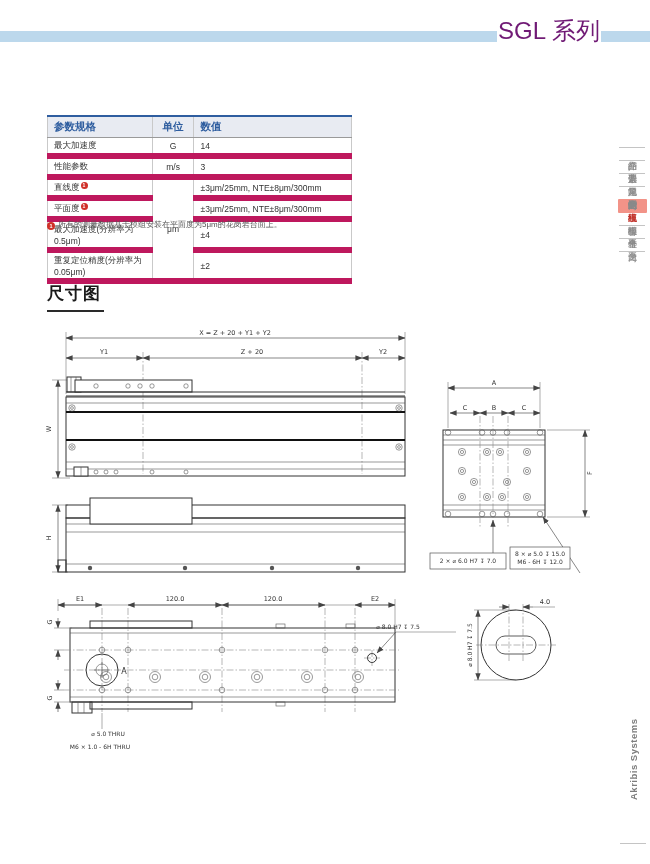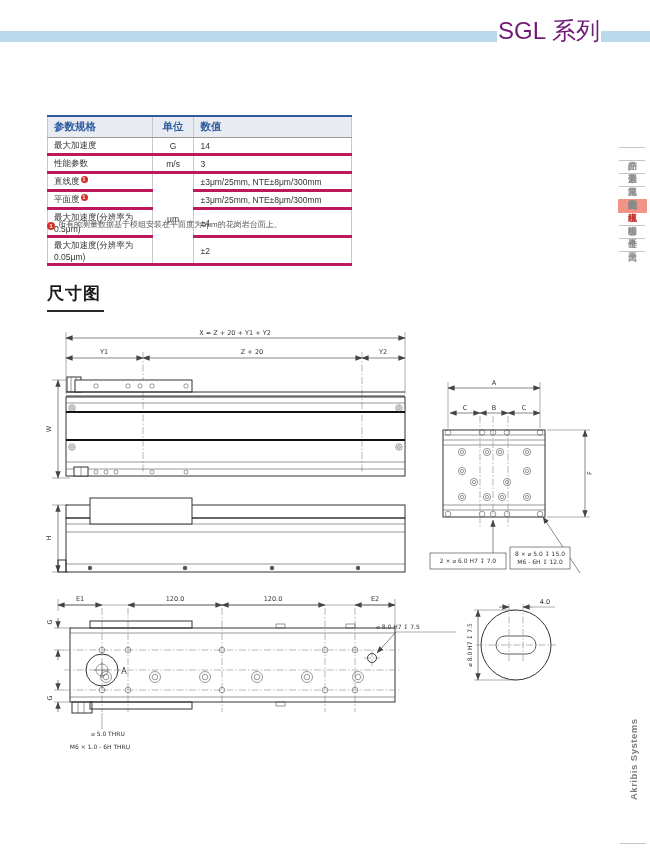--- a/index.html
+++ b/index.html
@@ -13,21 +13,21 @@
               font-size:24px;color:#701a75;}
   
   .sec-h{position:absolute;left:47px;font-size:17px;font-weight:bold;color:#1a1a1a;
          letter-spacing:1px;border-bottom:2px solid #2a2a2a;padding:0 3px 5px 0;}
   
   .perf-table{position:absolute;left:47px;top:115px;width:305px;border-collapse:collapse;
               border-top:2px solid #2e5d9f;border-bottom:1px solid #8a8a8a;
               border-left:1px solid #c9c9c9;border-right:1px solid #c9c9c9;border-radius:21px;}
   .perf-table th{background:#e8ebf2;color:#2e5d9f;font-size:10.5px;font-weight:bold;
                  text-align:left;padding:3px 6px;border-bottom:1px solid #9a9a9a;height:12px;}
-  .perf-table td{font-size:8.5px;color:#333;padding:1.5px 6px;border-bottom:3px solid #be185d;height:10px;}
+  .perf-table td{font-size:8.5px;color:#333;padding:1.5px 6px;border-bottom:6px solid #be185d;height:10px;}
   .perf-table th+th,.perf-table td+td{border-left:1px solid #c9c9c9;}
   .perf-table .c{text-align:center;}
   .nb{display:inline-block;width:7px;height:7px;border-radius:50%;background:#d03028;color:#fff;
       font-size:5px;line-height:7px;text-align:center;vertical-align:3px;margin-left:1px;font-weight:bold;}
   .footnote{position:absolute;left:47px;top:219px;font-size:8px;color:#555;}
   .footnote .nb{width:8px;height:8px;line-height:8px;font-size:5.5px;vertical-align:-1px;margin:0 3px 0 0;}
   
   .dwg{position:absolute;}
   .dwg line,.dwg rect,.dwg circle,.dwg path{vector-effect:none;}
   .body{stroke:#333;stroke-width:1;fill:none;}
@@ -91,21 +91,21 @@
       </tr>
       <tr>
         <td><span>平面度</span><span class="nb">1</span></td>
         <td>±3μm/25mm, NTE±8μm/300mm</td>
       </tr>
       <tr>
         <td>最大加速度(分辨率为0.5μm)</td>
         <td>±4</td>
       </tr>
       <tr>
-        <td>最大加速度(分辨率为0.05μm)</td>
+        <td>重复定位精度(分辨率为0.05μm)</td>
         <td>±2</td>
       </tr>
     </tbody>
   </table>
 
   <div class="footnote">
     <span class="nb">1</span><span>所有的测量数据基于模组安装在平面度为5μm的花岗岩台面上。</span>
   </div>
 
   <div class="sec-h" style="top:282px;">尺寸图</div>

